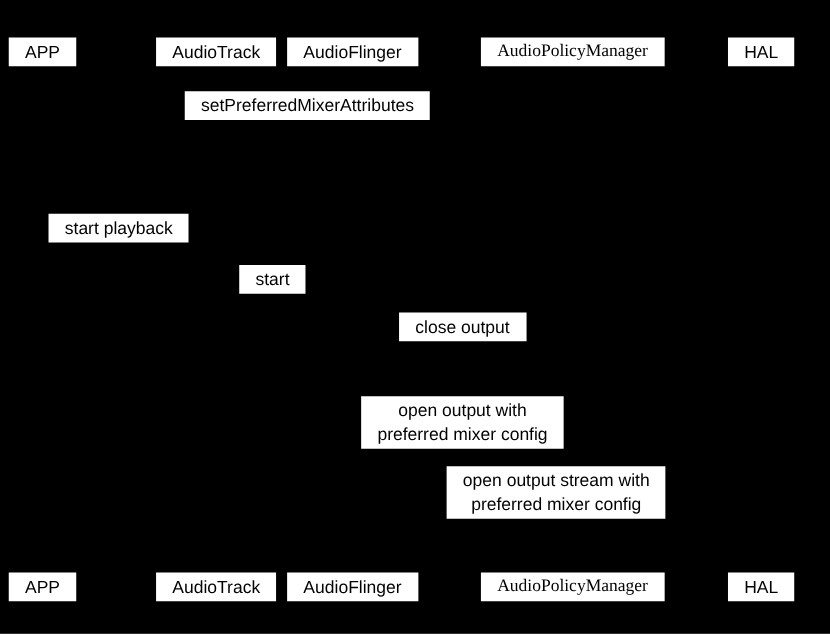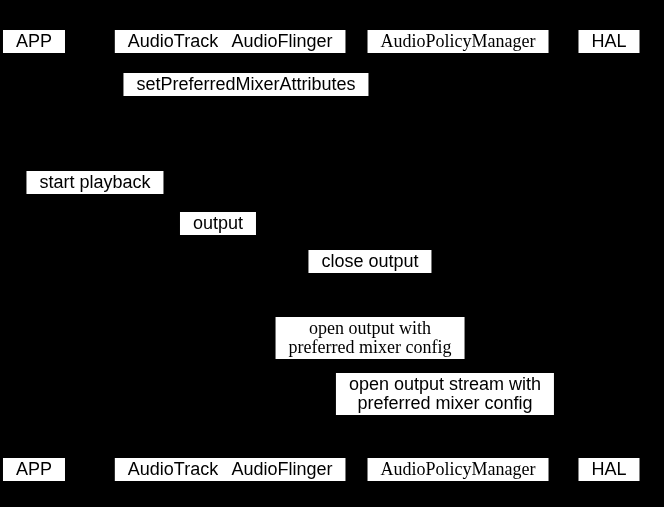--- a/index.html
+++ b/index.html
@@ -11,21 +11,21 @@
     height: 507px;
     background: #000000;
     font-family: "Liberation Sans", sans-serif;
   }
 
   .label {
     position: absolute;
     transform: translateX(-50%);
     background: #ffffff;
     color: #000000;
-    font-size: 18px;
+    font-size: 14px;
     line-height: 19px;
     padding: 2px 13px;
     text-align: center;
     white-space: pre-line;
   }
 
   
   .p-app        { left: 34px;  }
   .p-audiotrack { left: 173px; }
   .p-audioflinger { left: 282px; }
@@ -34,37 +34,37 @@
   .row-top      { top: 30px;  }
   .row-bottom   { top: 458px; }
 
   
   .m-set-preferred        { left: 246px; top: 73px;  }
   .m-cache-preferred      { left: 539px; top: 117px; }
   .m-start-playback       { left: 95px;  top: 171px; }
   .m-start                { left: 218px; top: 212px; }
   .m-close-output         { left: 370px; top: 250px; }
   .m-close-output-stream  { left: 445px; top: 288px; }
-  .m-open-output          { left: 370px; top: 317px; font-family: Liberation Serif, serif; }
+  .m-open-output          { left: 370px; top: 317px; }
   .m-open-output-stream   { left: 445px; top: 373px; }
 </style>
 </head>
 <body>
 
 <div class="stage">
 
   <div class="label p-app row-top">APP</div>
   <div class="label p-audiotrack row-top">AudioTrack</div>
   <div class="label p-audioflinger row-top">AudioFlinger</div>
   <div class="label p-audiopolicymanager row-top">AudioPolicyManager</div>
   <div class="label p-hal row-top">HAL</div>
 
   <div class="label m-set-preferred">setPreferredMixerAttributes</div>
   <div class="label m-start-playback">start playback</div>
-  <div class="label m-start">output</div>
+  <div class="label m-start">start</div>
   <div class="label m-close-output">close output</div>
   <div class="label m-open-output">open output with
 preferred mixer config</div>
   <div class="label m-open-output-stream">open output stream with
 preferred mixer config</div>
 
   <div class="label p-app row-bottom">APP</div>
   <div class="label p-audiotrack row-bottom">AudioTrack</div>
   <div class="label p-audioflinger row-bottom">AudioFlinger</div>
   <div class="label p-audiopolicymanager row-bottom">AudioPolicyManager</div>

